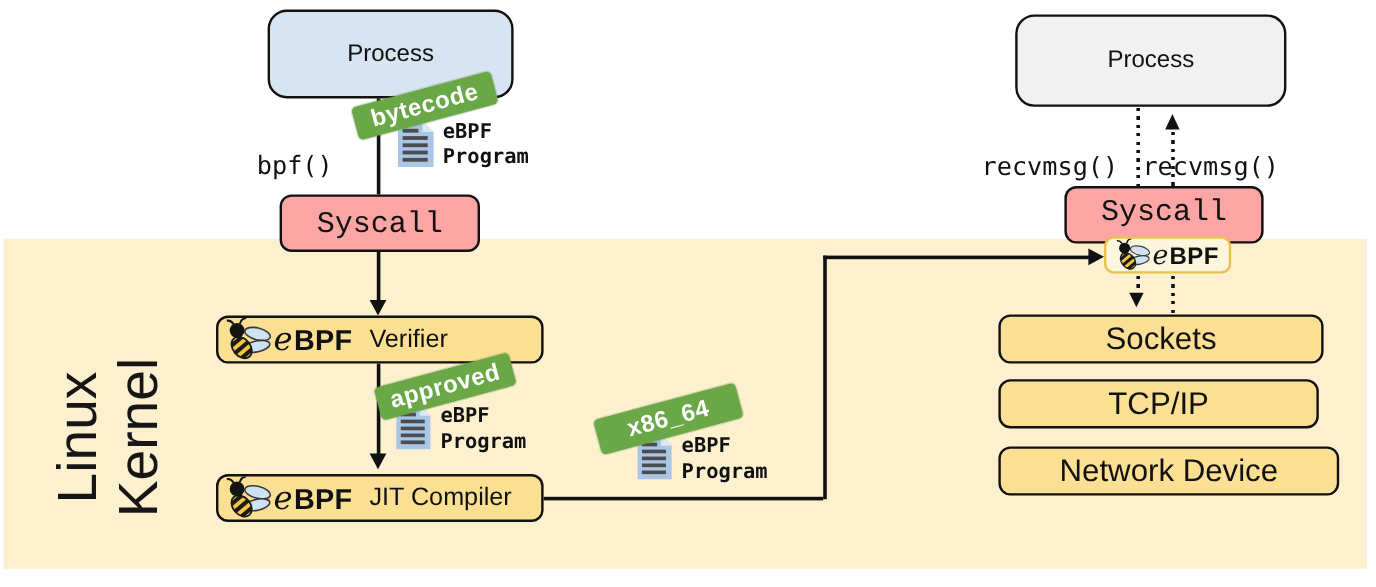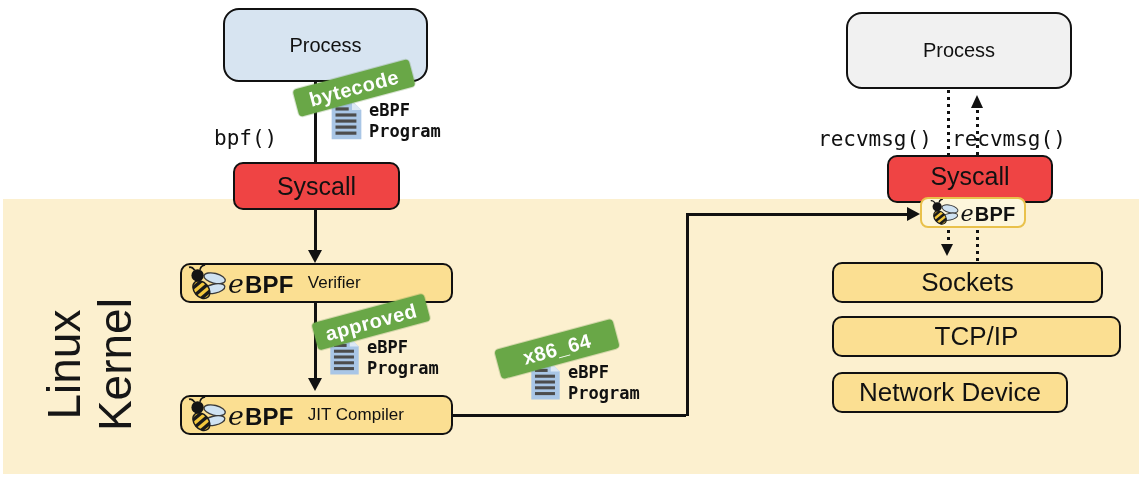--- a/index.html
+++ b/index.html
@@ -10,21 +10,21 @@
   .abs{position:absolute;box-sizing:border-box;}
   
   .kernel-bg{left:3px;top:199px;width:1136px;height:275px;background:#fcf0cf;z-index:0;}
   
   .kernel-label-wrap{left:8px;top:199px;width:162px;height:275px;display:flex;align-items:center;justify-content:center;z-index:1;}
   .kernel-label{transform:rotate(-90deg) translateX(-28px);text-align:center;font-size:46px;line-height:1.1;color:#161616;white-space:nowrap;flex:none;}
   
   .box{border:2.2px solid #111;display:flex;align-items:center;justify-content:center;z-index:2;}
   .blue{background:#d7e4f1;border-radius:16px;}
   .lightgray{background:#f1f1f1;border-radius:16px;}
-  .gray{background:#ef4444;border-radius:10px;}
+  .gray{background:#fca5a5;border-radius:10px;font-family:Liberation Mono, monospace;}
   .yellow{background:#fbdf92;border-radius:10px;}
   .box-label-lg{font-size:20px;}
   .box-label-md{font-size:25px;}
   .box-label-y{font-size:26px;}
   
   .line{background:#111;z-index:1;}
   .dotline{width:2.6px;background-image:repeating-linear-gradient(to bottom,#111 0 2.6px,transparent 2.6px 7px);z-index:1;}
   .tri-down{width:0;height:0;border-left:7.5px solid transparent;border-right:7.5px solid transparent;border-top:13px solid #111;z-index:1;}
   .tri-down-sm{width:0;height:0;border-left:6.5px solid transparent;border-right:6.5px solid transparent;border-top:12px solid #111;z-index:1;}
   .tri-up-sm{width:0;height:0;border-left:6.5px solid transparent;border-right:6.5px solid transparent;border-bottom:13px solid #111;z-index:1;}
@@ -34,21 +34,21 @@
        display:flex;align-items:center;justify-content:center;border-radius:4px;
        transform:rotate(-15deg);z-index:4;box-shadow:0 0 0 1px rgba(90,140,60,.25);}
   
   .mono{font-family:"DejaVu Sans Mono",monospace;font-size:21px;color:#111;z-index:2;white-space:nowrap;margin-top:18px;}
   .doc-label{font-family:"DejaVu Sans Mono",monospace;font-size:17px;font-weight:bold;line-height:1.25;z-index:3;white-space:nowrap;}
   
   .logo{display:flex;align-items:baseline;white-space:nowrap;}
   .logo-e{font-family:"DejaVu Serif",serif;font-style:italic;font-size:1.12em;margin-right:1px;}
   .logo-bpf{font-weight:bold;letter-spacing:.3px;}
   .yellow .inner{display:flex;align-items:center;width:100%;padding-left:6px;}
-  .flow-label{margin-left:14px;font-size:17px;}
+  .flow-label{margin-left:14px;font-size:21px;}
   
   .badge{left:920px;top:197px;width:106px;height:31px;background:#fdf6dc;border:2.5px solid #e9c14b;
          border-radius:8px;display:flex;align-items:center;justify-content:center;z-index:5;font-size:20px;}
   .beesvg{flex:none;}
 </style>
 </head>
 <body>
 
 <div id="stage">
 
@@ -203,20 +203,20 @@
     </span>
   </div>
 
   <div class="abs dotline" style="left:947px;top:230px;height:14px;"></div>
   <div class="abs tri-down-sm" style="left:941px;top:244px;"></div>
   <div class="abs dotline" style="left:976px;top:230px;height:31px;"></div>
 
   <div class="abs box yellow" style="left:832px;top:262px;width:271px;height:41px;">
     <span class="box-label-y">Sockets</span>
   </div>
-  <div class="abs box yellow" style="left:832px;top:316px;width:289px;height:41px;">
+  <div class="abs box yellow" style="left:832px;top:316px;width:267px;height:41px;">
     <span class="box-label-y">TCP/IP</span>
   </div>
-  <div class="abs box yellow" style="left:832px;top:372px;width:236px;height:41px;">
+  <div class="abs box yellow" style="left:832px;top:372px;width:284px;height:41px;">
     <span class="box-label-y">Network Device</span>
   </div>
 
 </div>
 
 </body></html>

